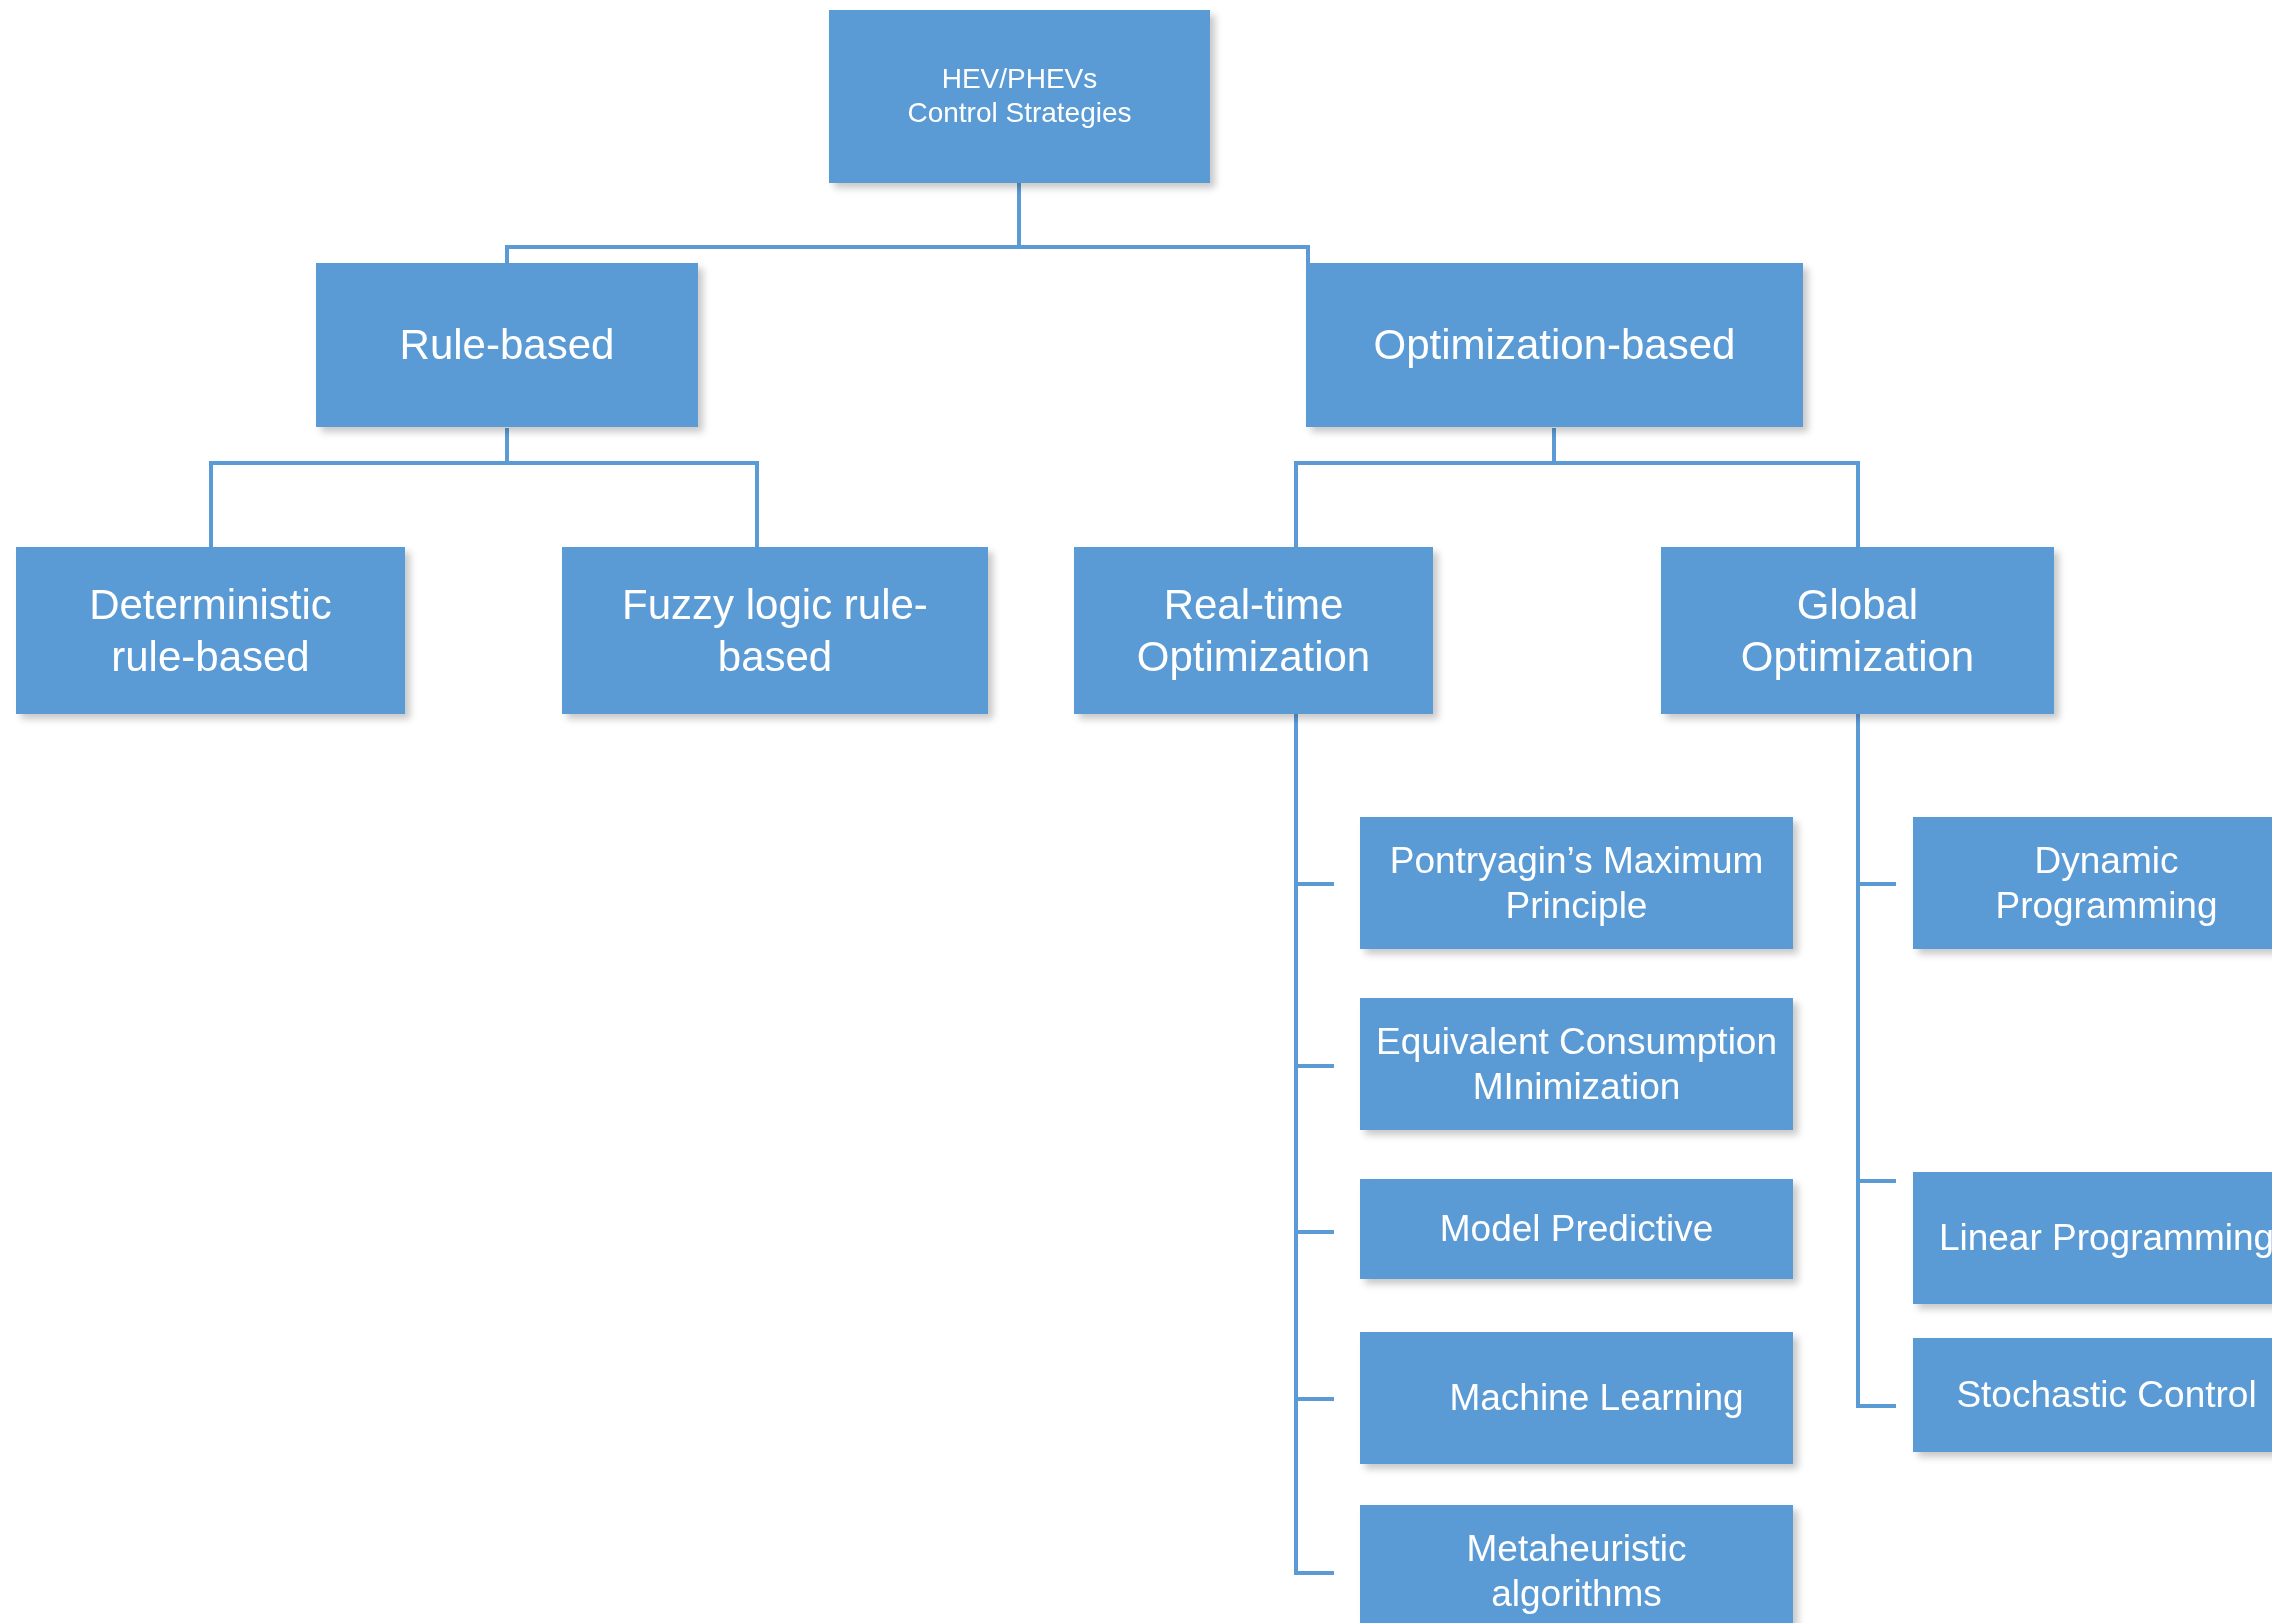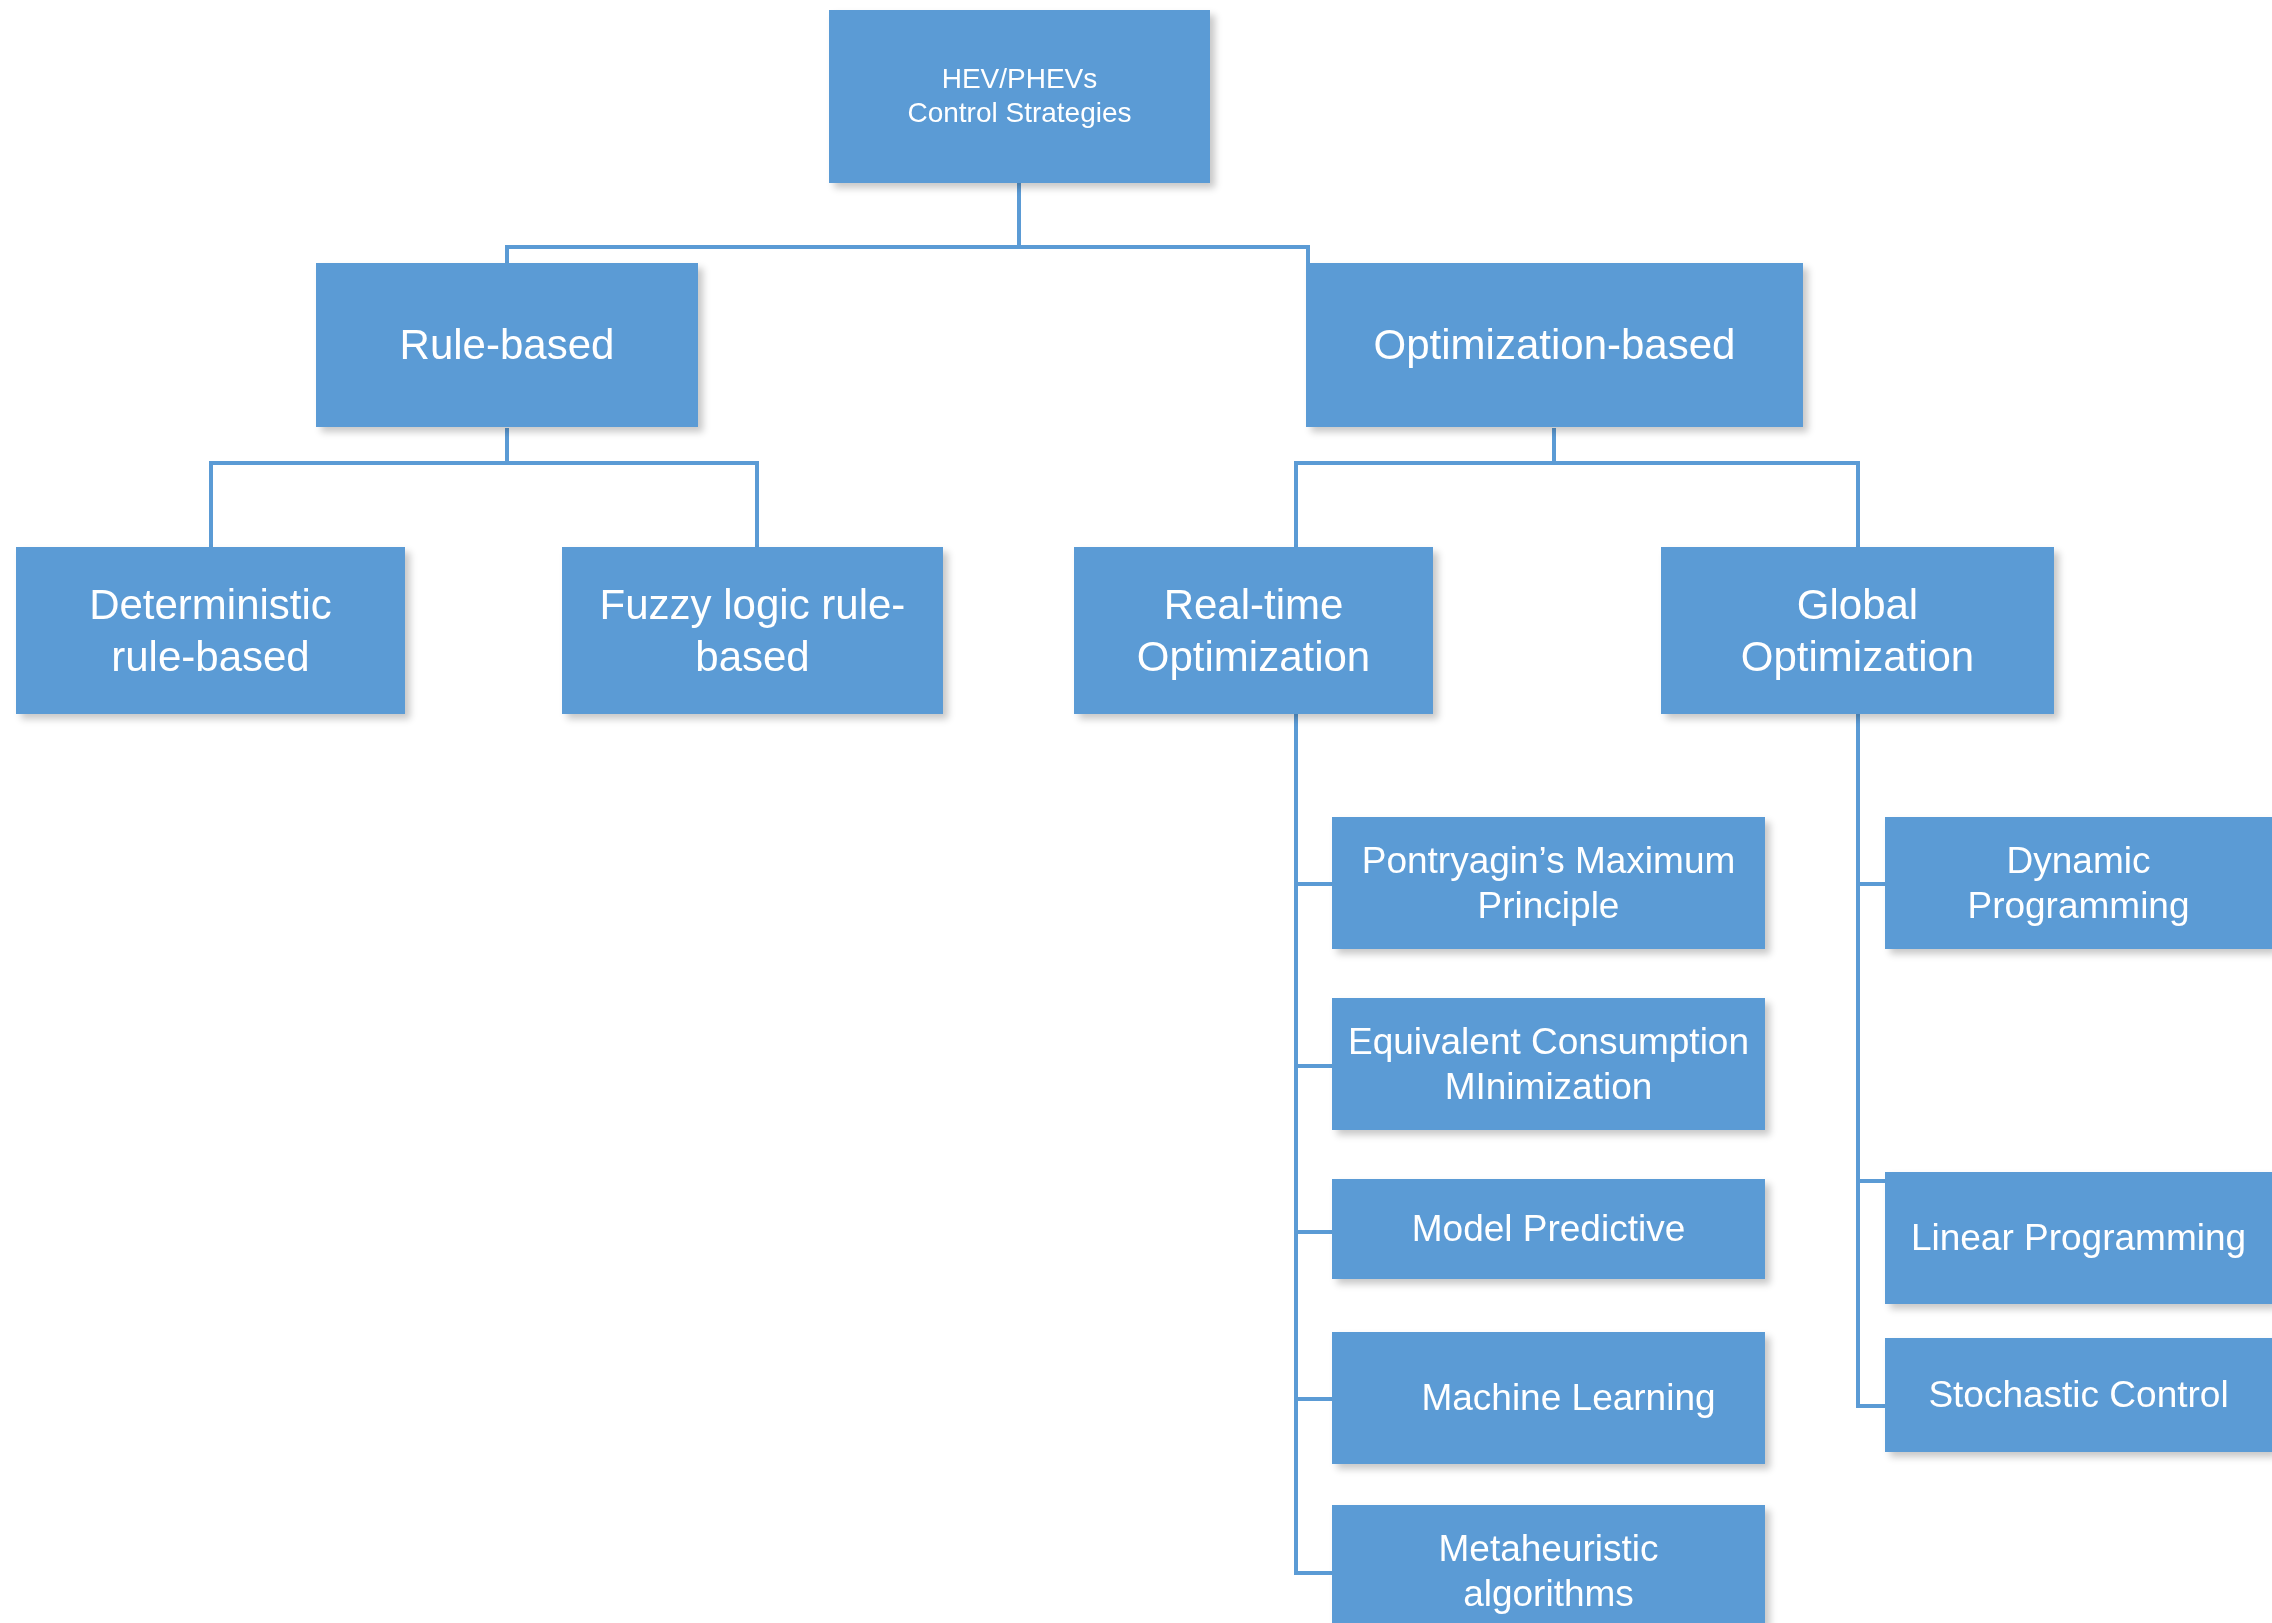--- a/index.html
+++ b/index.html
@@ -42,21 +42,21 @@
     background: #5B9BD5;
     z-index: 1;
   }
   .conn.v { width: 4px; }
   .conn.h { height: 4px; }
 
   
   .t-root   { font-size: 28px; }
   .t-l2     { font-size: 42px; }
   .t-l3     { font-size: 42px; }
-  .t-leaf   { font-size: 37px; }
+  .t-leaf   { font-size: 37px; margin-left: 28px; }
 </style>
 </head>
 <body>
 
 <div id="canvas">
 
   <div class="conn v" style="left:1017px; top:183px; height:64px;"></div>
   <div class="conn h" style="left:505px; top:245px; width:805px;"></div>
   <div class="conn v" style="left:505px; top:245px; height:20px;"></div>
   <div class="conn v" style="left:1306px; top:245px; height:20px;"></div>
@@ -94,21 +94,21 @@
     <span>Rule-based</span>
   </div>
   <div class="node t-l2" style="left:1306px; top:263px; width:497px; height:164px;">
     <span>Optimization-based</span>
   </div>
 
   <div class="node t-l3" style="left:16px; top:547px; width:389px; height:167px;">
     <span>Deterministic
 rule-based</span>
   </div>
-  <div class="node t-l3" style="left:562px; top:547px; width:381px; height:167px;">
+  <div class="node t-l3" style="left:562px; top:547px; width:426px; height:167px;">
     <span>Fuzzy logic rule-
 based</span>
   </div>
   <div class="node t-l3" style="left:1074px; top:547px; width:359px; height:167px;">
     <span>Real-time
 Optimization</span>
   </div>
   <div class="node t-l3" style="left:1661px; top:547px; width:393px; height:167px;align-items:center;">
     <span>Global
 Optimization</span>

